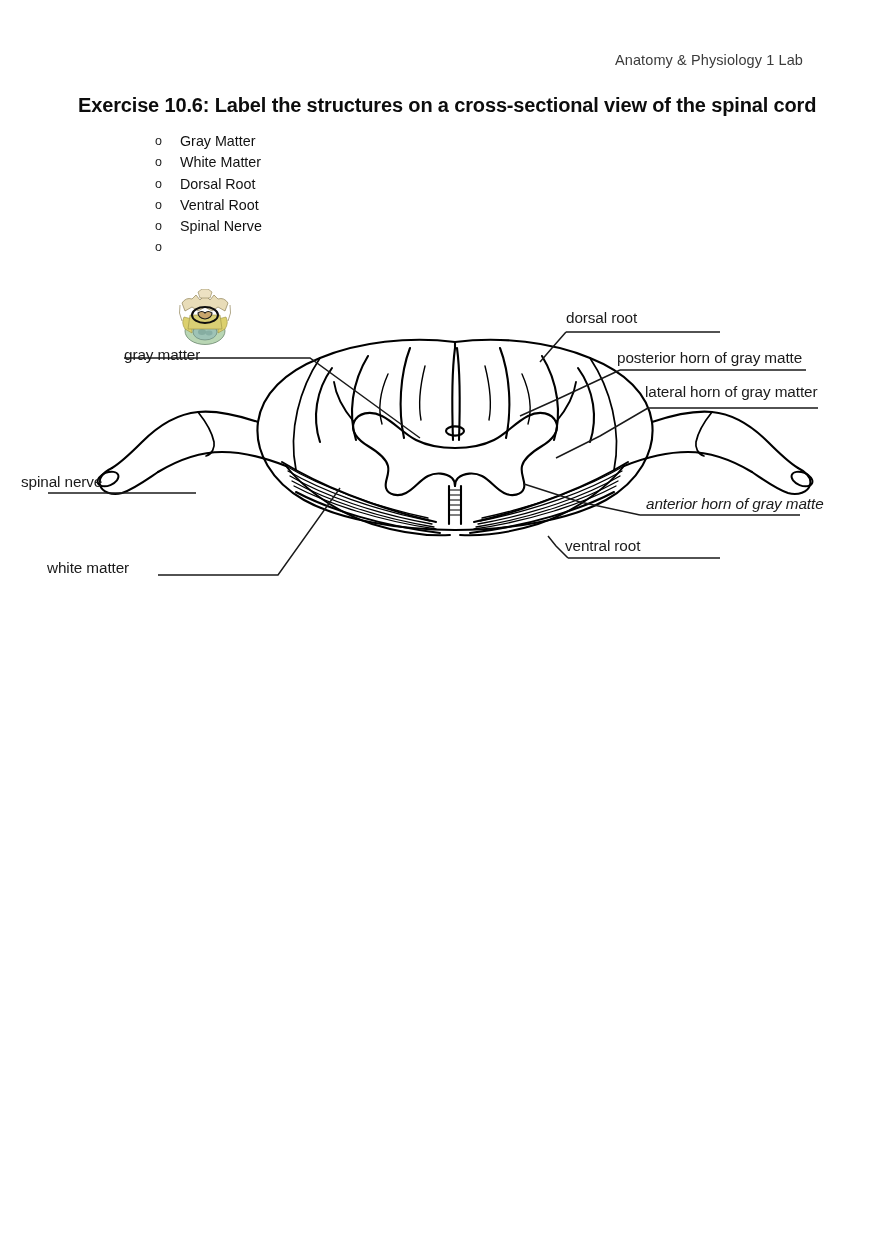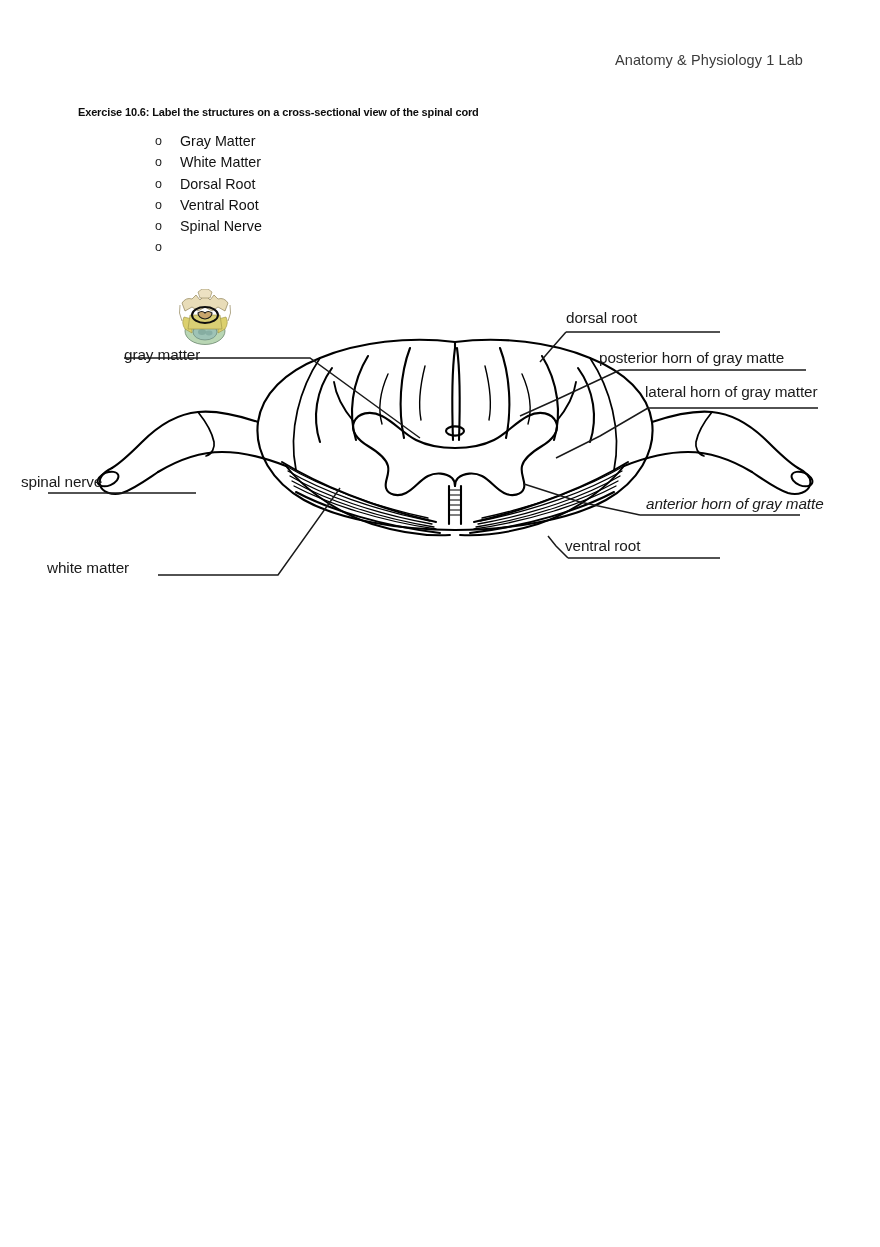--- a/index.html
+++ b/index.html
@@ -28,23 +28,23 @@
     right: 77px;
     font-size: 14.5px;
     color: #3b3b3b;
     letter-spacing: 0.1px;
     white-space: nowrap;
   }
 
   
   .exercise-title {
     position: absolute;
-    top: 106px;
+    top: 94px;
     left: 78px;
-    font-size: 11px;
+    font-size: 20px;
     font-weight: bold;
     color: #0d0d0d;
     letter-spacing: -0.15px;
     white-space: nowrap;
   }
 
   
   .struct-list {
     position: absolute;
     top: 131px;
@@ -308,21 +308,21 @@
         <path d="M568 288 L720 288 M568 288 L556 276 L548 266"></path>
       </g>
     </svg>
   </div>
 
   <div id="fig-label-layer">
       <div class="fig-label clip-right" style="left: 124px; top: 346px; max-width: 726px;">gray matter</div>
       <div class="fig-label" style="left: 21px; top: 473px;">spinal nerve</div>
       <div class="fig-label" style="left: 47px; top: 559px;">white matter</div>
       <div class="fig-label" style="left: 566px; top: 309px;">dorsal root</div>
-      <div class="fig-label clip-right" style="left: 599px; top: 349px; max-width: 233px; text-align: center;">posterior horn of gray matte</div>
+      <div class="fig-label clip-right" style="left: 617px; top: 349px; max-width: 233px; text-align: center;">posterior horn of gray matte</div>
       <div class="fig-label" style="left: 645px; top: 383px;">lateral horn of gray matter</div>
       <div class="fig-label clip-right" style="left: 646px; top: 495px; max-width: 204px; font-style: italic;">anterior horn of gray matte</div>
       <div class="fig-label" style="left: 565px; top: 537px;">ventral root</div>
     </div>
 
   <div class="page-number">165</div>
 
   <div class="bottom-band"></div>
 
 </div>

